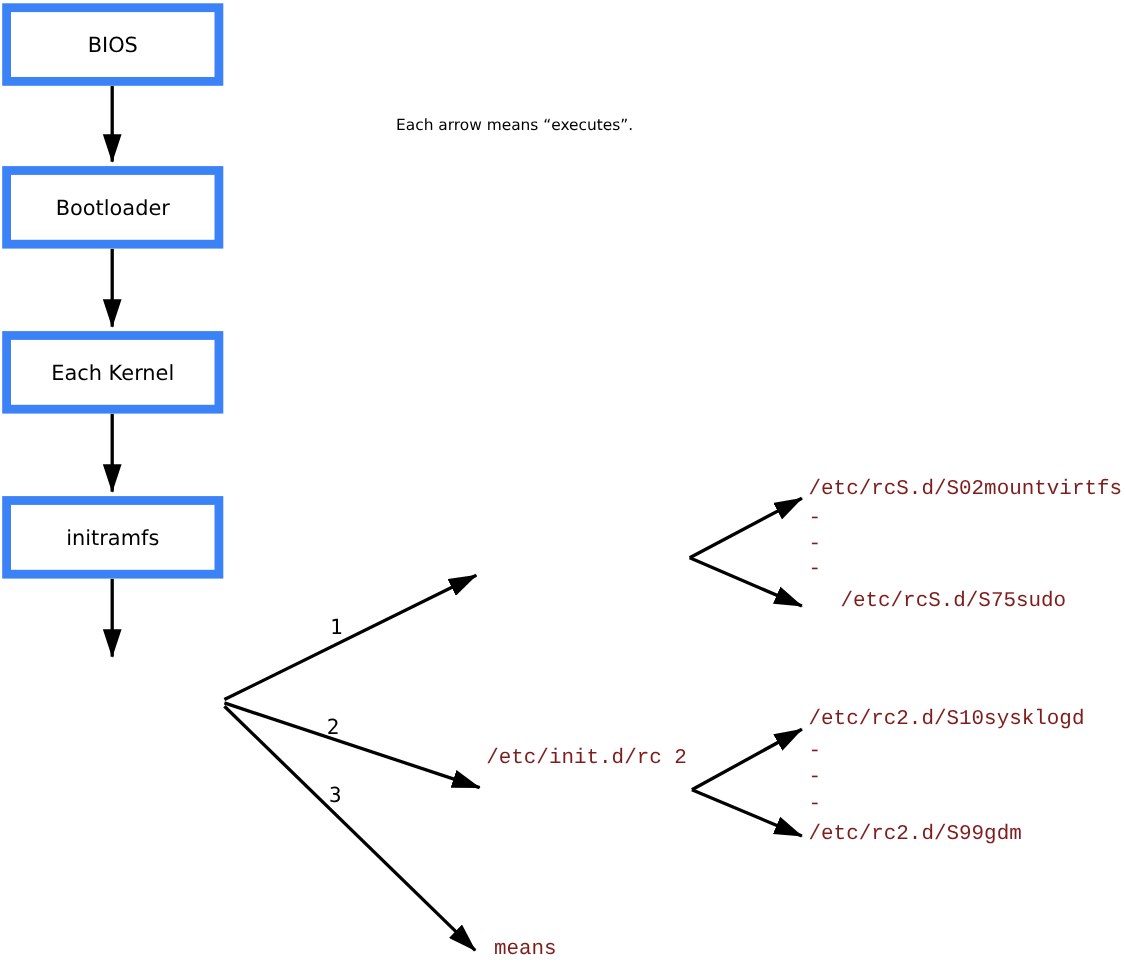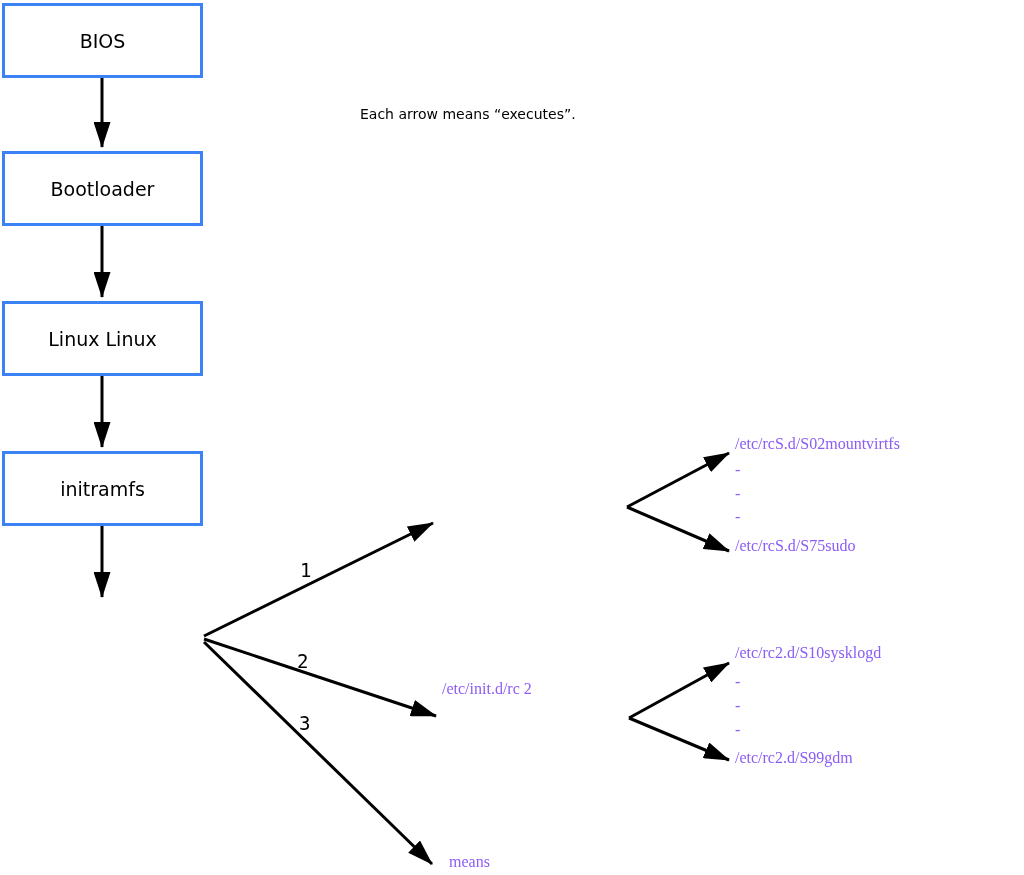--- a/index.html
+++ b/index.html
@@ -25,21 +25,21 @@
   .arrows line {
     stroke: #000000;
     stroke-width: 3;
   }
   .box {
     position: absolute;
     left: 2px;
     width: 201px;
     height: 75px;
     box-sizing: border-box;
-    border: 3px solid #3b82f6;
+    border: 8px solid #3b82f6;
     background: #ffffff;
     display: flex;
     align-items: center;
     justify-content: center;
     font-size: 19px;
     color: #000000;
   }
   .note {
     position: absolute;
     left: 360px;
@@ -51,24 +51,24 @@
   }
   .num {
     position: absolute;
     font-family: "DejaVu Sans Mono", monospace;
     font-size: 19px;
     line-height: 22px;
     color: #000000;
   }
   .mono {
     position: absolute;
-    font-family: Liberation Serif, serif;
-    font-size: 16px;
+    font-family: Liberation Mono, monospace;
+    font-size: 19px;
     line-height: 22px;
-    color: #8b5cf6;
+    color: #7f1d1d;
     white-space: pre;
   }
 </style>
 </head>
 <body>
 
 <div class="diagram">
 
   <svg class="arrows" viewBox="0 0 1024 875" xmlns="http://www.w3.org/2000/svg">
     <defs>
@@ -93,37 +93,37 @@
     <line x1="629" y1="718" x2="729" y2="760" marker-end="url(#ah)"></line>
   </svg>
 
   <div class="box" style="top:3px">
     <span>BIOS</span>
   </div>
   <div class="box" style="top:151px">
     <span>Bootloader</span>
   </div>
   <div class="box" style="top:301px">
-    <span>Linux Linux</span>
+    <span>Each Kernel</span>
   </div>
   <div class="box" style="top:451px">
     <span>initramfs</span>
   </div>
 
   <div class="note">Each arrow means “executes”.</div>
 
   <div class="num" style="left:300px; top:559px">1</div>
   <div class="num" style="left:297px; top:650px">2</div>
   <div class="num" style="left:299px; top:712px">3</div>
 
   <div class="mono" style="left:735px; top:433px">/etc/rcS.d/S02mountvirtfs</div>
   <div class="mono" style="left:735px; top:459px">-</div>
   <div class="mono" style="left:735px; top:483px">-</div>
   <div class="mono" style="left:735px; top:506px">-</div>
-  <div class="mono" style="left:735px; top:535px">/etc/rcS.d/S75sudo</div>
+  <div class="mono" style="left:764px; top:535px">/etc/rcS.d/S75sudo</div>
 
   <div class="mono" style="left:442px; top:678px">/etc/init.d/rc 2</div>
   <div class="mono" style="left:735px; top:642px">/etc/rc2.d/S10sysklogd</div>
   <div class="mono" style="left:735px; top:671px">-</div>
   <div class="mono" style="left:735px; top:695px">-</div>
   <div class="mono" style="left:735px; top:719px">-</div>
   <div class="mono" style="left:735px; top:747px">/etc/rc2.d/S99gdm</div>
 
   <div class="mono" style="left:449px; top:851px">means</div>
 

